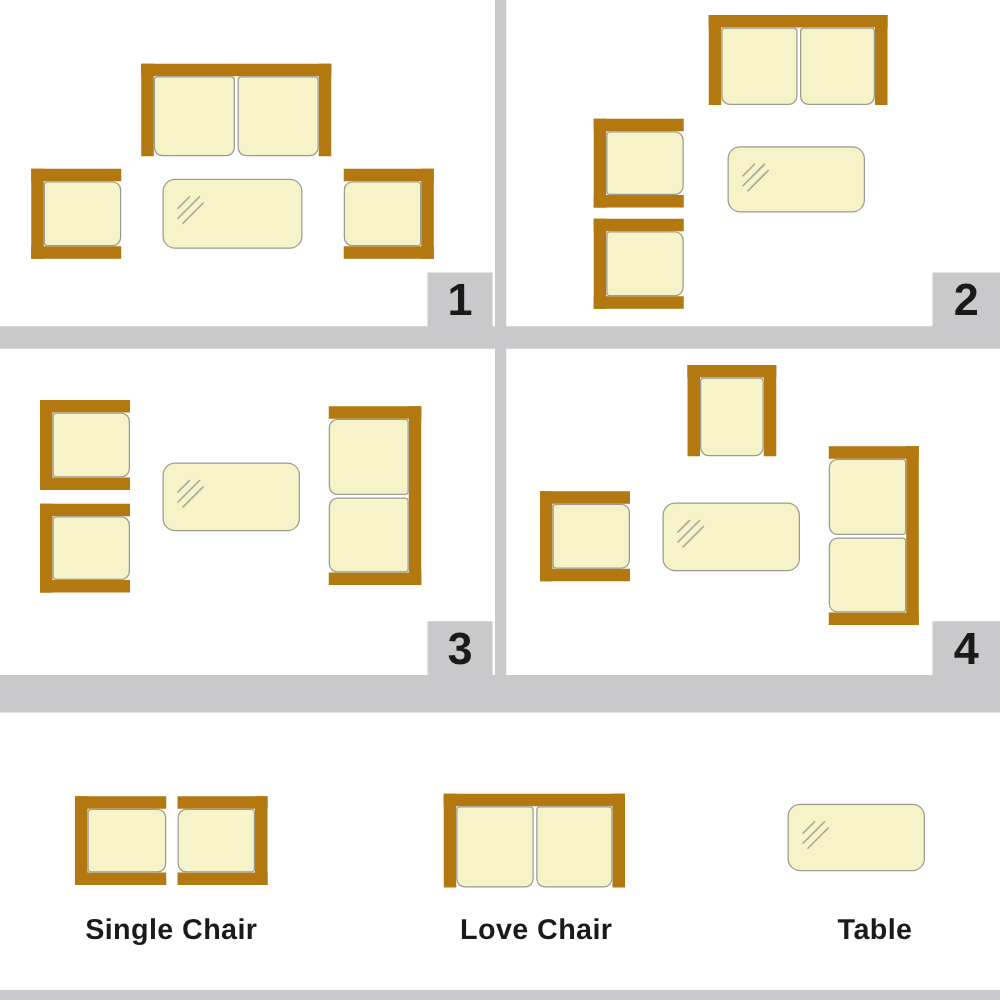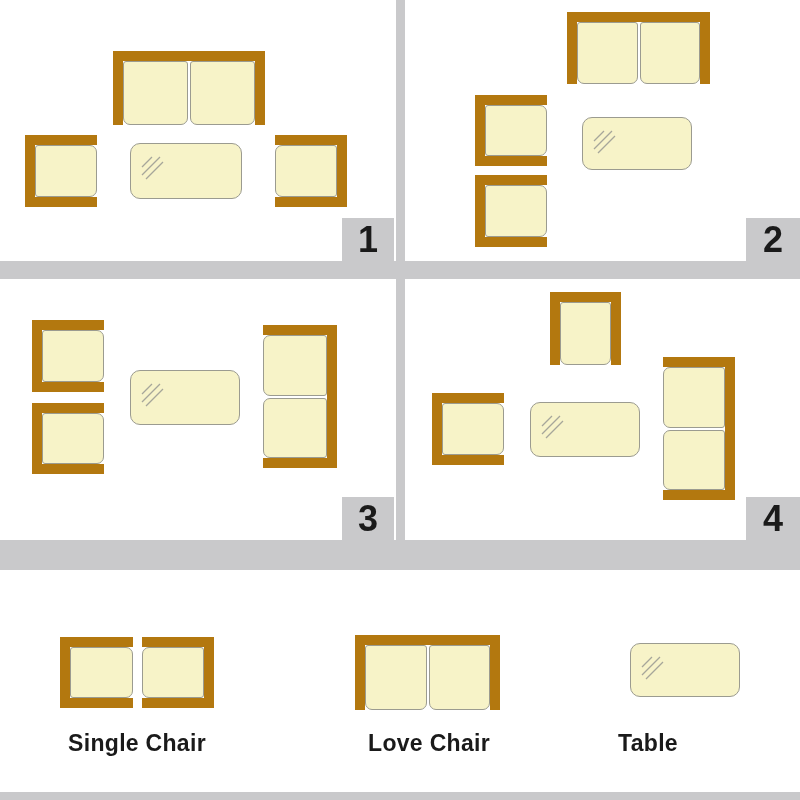--- a/index.html
+++ b/index.html
@@ -21,21 +21,21 @@
   #sq2{left:746px;top:218px;width:54px;height:44px;}
   #sq3{left:342px;top:497px;width:52px;height:44px;}
   #sq4{left:746px;top:497px;width:54px;height:44px;}
 
   .legend-label{
     position:absolute;top:730px;transform:translateX(-50%);
     font-weight:bold;font-size:23px;letter-spacing:0.3px;color:var(--ink);white-space:nowrap;
   }
   #lbl-single{left:137px;}
   #lbl-love{left:429px;}
-  #lbl-table{left:648px;text-align:right;}
+  #lbl-table{left:700px;text-align:right;}
 
   .furn{position:absolute;box-sizing:border-box;}
   .cushions{display:flex;width:100%;height:100%;gap:2px;}
   .cushion{flex:1;background:var(--cushion);border:1px solid var(--outline);box-sizing:border-box;}
   .table{background:var(--cushion);border:1.5px solid var(--outline);border-radius:10px;padding:4px;}
   .table svg{display:block;}
 </style>
 </head>
 <body>
 

